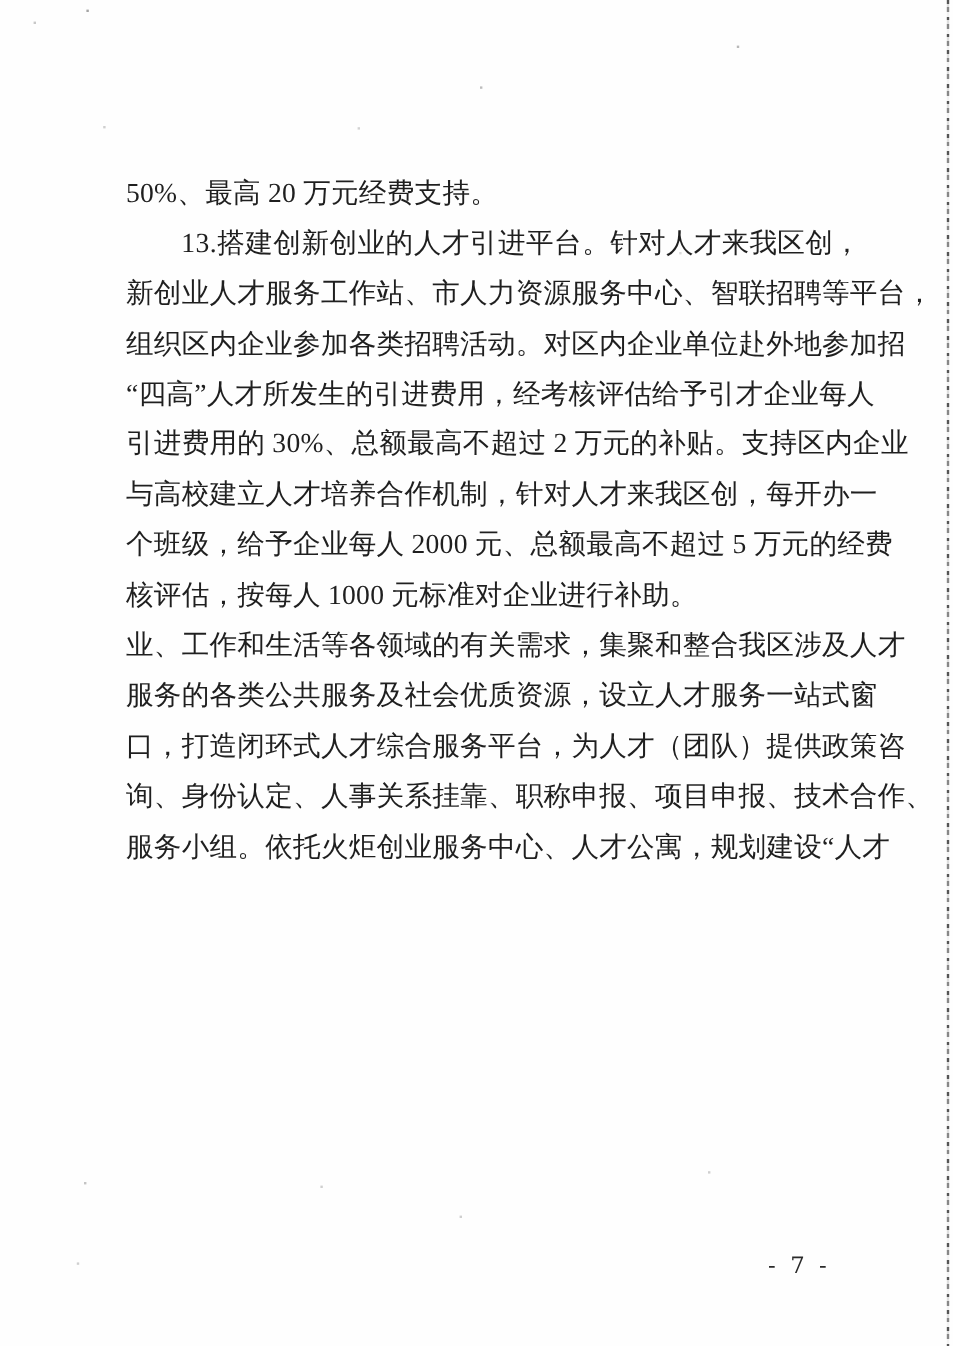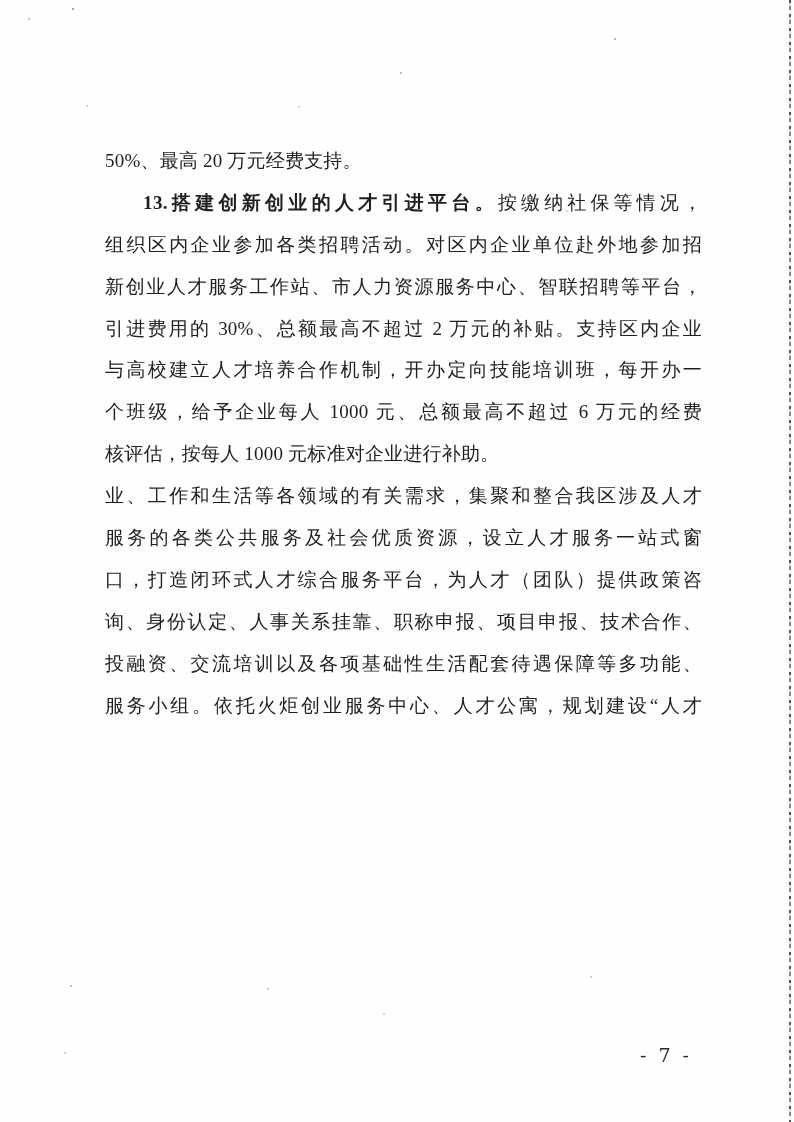--- a/index.html
+++ b/index.html
@@ -14,40 +14,40 @@
     background: #fefefe;
     overflow: hidden;
     font-family: "Liberation Serif", "DejaVu Serif", serif;
     color: #1f1f1f;
   }
   .content {
     position: absolute;
     left: 105px;
     top: 140px;
     width: 597px;
-    font-size: 19px;
+    font-size: 23px;
     line-height: 41.9px;
     letter-spacing: 0.2px;
   }
   .line {
     height: 41.9px;
     text-align: justify;
     text-align-last: justify;
     text-justify: inter-character;
     white-space: nowrap;
     overflow: visible;
   }
   .line.para-end {
     text-align-last: left;
   }
   .line.indent {
     text-indent: 2em;
   }
   .head {
-    font-weight: 700;
+    font-weight: 400;
     letter-spacing: 0.4px;
   }
   .page-number {
     position: absolute;
     right: 102px;
     bottom: 56px;
     font-size: 19px;
     letter-spacing: 3px;
     color: #2a2a2a;
     font-family: "DejaVu Serif", "Liberation Serif", serif;
@@ -92,36 +92,36 @@
 </style>
 </head>
 <body>
 
 <div class="page">
 
   <div class="content">
 
     <div class="line para-end">50%、最高 20 万元经费支持。</div>
 
-    <div class="line indent"><span class="head">13.搭建创新创业的人才引进平台。</span><span>按缴纳社保等情况，</span></div>
+    <div class="line indent"><span class="head">13.搭建创新创业的人才引进平台。</span><span>针对人才来我区创，</span></div>
 
+    <div class="line">新创业人才服务工作站、市人力资源服务中心、智联招聘等平台，</div>
     <div class="line">组织区内企业参加各类招聘活动。对区内企业单位赴外地参加招</div>
-    <div class="line">新创业人才服务工作站、市人力资源服务中心、智联招聘等平台，</div>
+    <div class="line">“四高”人才所发生的引进费用，经考核评估给予引才企业每人</div>
     <div class="line">引进费用的 30%、总额最高不超过 2 万元的补贴。支持区内企业</div>
-    <div class="line">与高校建立人才培养合作机制，开办定向技能培训班，每开办一</div>
-    <div class="line">个班级，给予企业每人 1000 元、总额最高不超过 6 万元的经费</div>
+    <div class="line">与高校建立人才培养合作机制，针对人才来我区创，每开办一</div>
+    <div class="line">个班级，给予企业每人 2000 元、总额最高不超过 5 万元的经费</div>
 
     <div class="line para-end">核评估，按每人 1000 元标准对企业进行补助。</div>
 
 
     <div class="line">业、工作和生活等各领域的有关需求，集聚和整合我区涉及人才</div>
     <div class="line">服务的各类公共服务及社会优质资源，设立人才服务一站式窗</div>
     <div class="line">口，打造闭环式人才综合服务平台，为人才（团队）提供政策咨</div>
     <div class="line">询、身份认定、人事关系挂靠、职称申报、项目申报、技术合作、</div>
-    <div class="line">投融资、交流培训以及各项基础性生活配套待遇保障等多功能、</div>
     <div class="line">服务小组。依托火炬创业服务中心、人才公寓，规划建设“人才</div>
 
   </div>
 
   <div class="page-number">- 7 -</div>
 
   <div class="scan-edge"></div>
   <div class="scan-specks"></div>
 
 </div>

